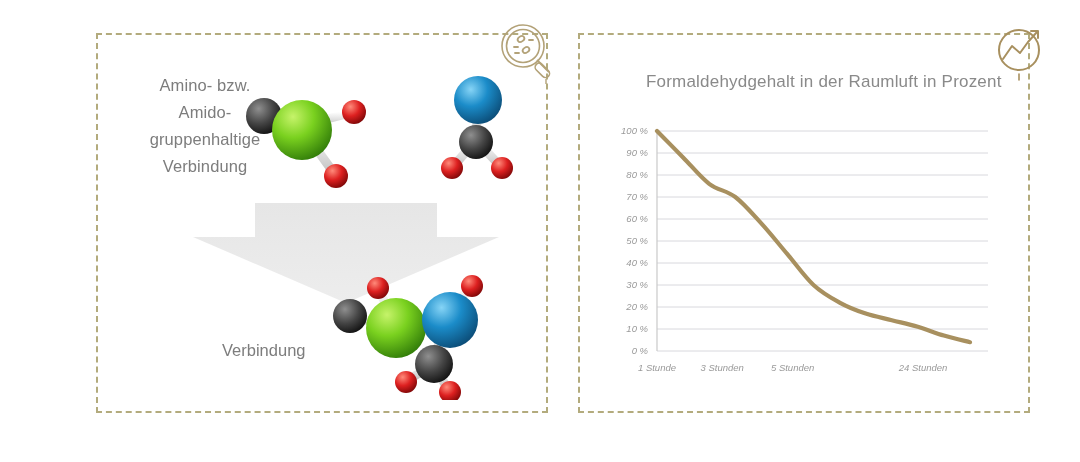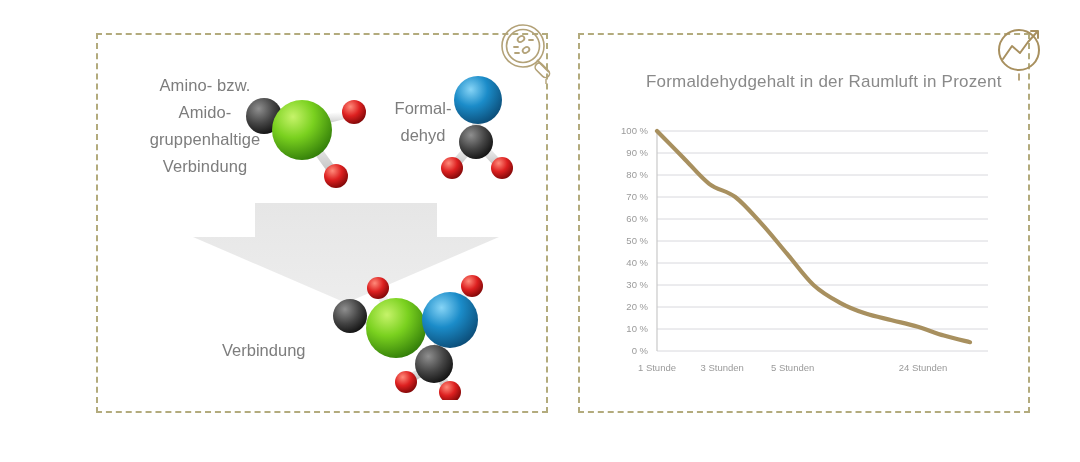--- a/index.html
+++ b/index.html
@@ -100,20 +100,21 @@
     font-size: 17px;
     letter-spacing: .2px;
     margin-left: 40px;
   }
   #chart-area {
     position: absolute;
     left: 600px;
     top: 120px;
     width: 400px;
     height: 265px;
+    font-style: italic;
   }
   #chart-area svg { display:block; width:100%; height:100%; }
   .axis-text {
     fill: #9a9a9a;
     font-family: "Liberation Sans", sans-serif;
     font-size: 9.5px;
   }
   .axis-text-x {
     fill: #9a9a9a;
     font-family: "Liberation Sans", sans-serif;
@@ -125,22 +126,20 @@
 
 <div class="stage">
 
   <div class="panel" id="panel-left"></div>
 
   <div class="left-text">Amino- bzw.
 Amido-
 gruppenhaltige
 Verbindung</div>
 
-  <div class="label-formaldehyd">Formal-
-dehyd</div>
 
   <div class="label-halbaminal">Verbindung</div>
 
   <div id="big-arrow">
     <svg viewBox="0 0 306 100" xmlns="http://www.w3.org/2000/svg">
       <defs>
         <linearGradient id="arrGrad" x1="0" y1="0" x2="0" y2="1">
           <stop offset="0%" stop-color="#e6e6e6"></stop>
           <stop offset="100%" stop-color="#ededed"></stop>
         </linearGradient>

